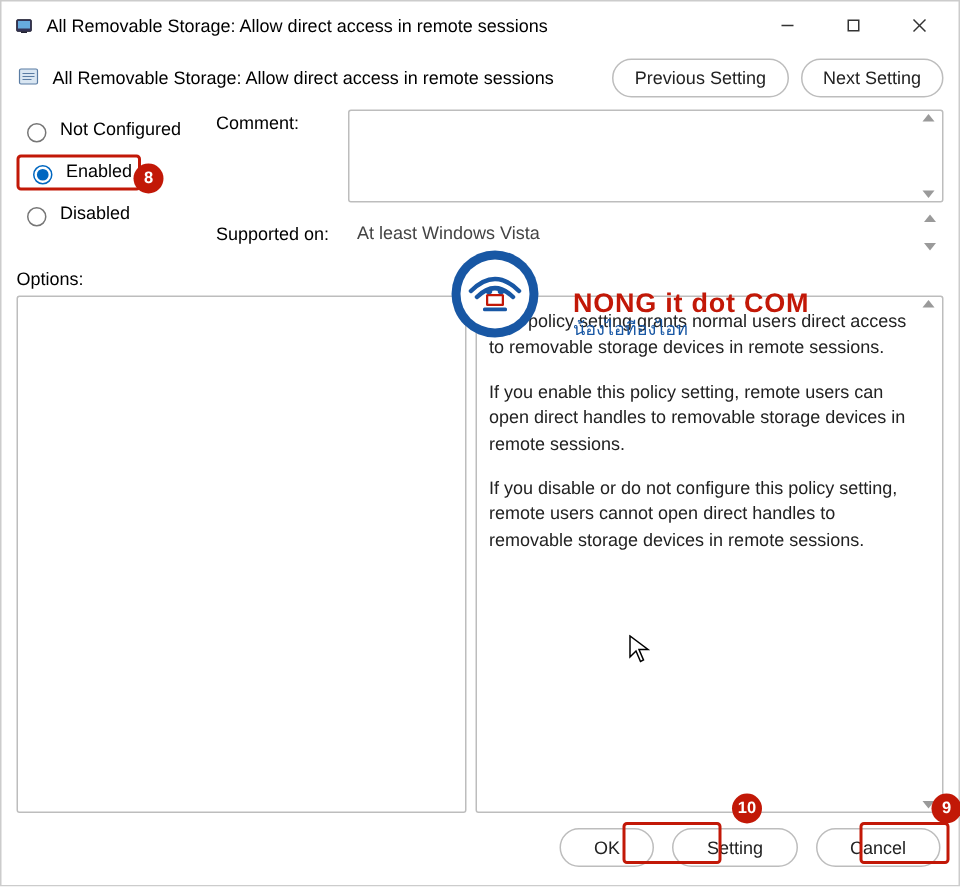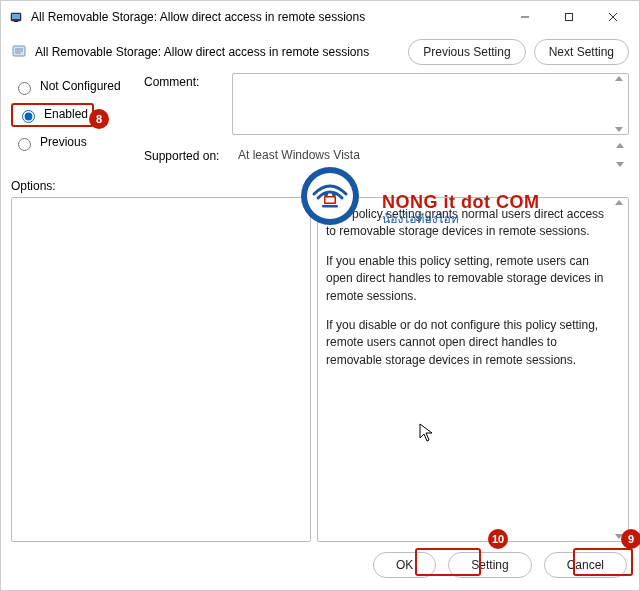--- a/index.html
+++ b/index.html
@@ -119,21 +119,21 @@
       <div style="height:4px"></div>
       <span class="radio-enabled-box">
         <label class="radio-row" style="padding:0">
           <input type="radio" name="state" checked="" style="">
           <span>Enabled</span>
         </label>
       </span>
       <div style="height:4px"></div>
       <label class="radio-row">
         <input type="radio" name="state" style="">
-        <span>Previous</span>
+        <span>Disabled</span>
       </label>
     </div>
     <div class="rightcol">
       <div class="fieldrow">
         <div class="fieldlabel">Comment:</div>
         <div class="commentbox">
           <div class="scroll-v">
             <div class="arrow up"></div>
             <div class="arrow down"></div>
           </div>

